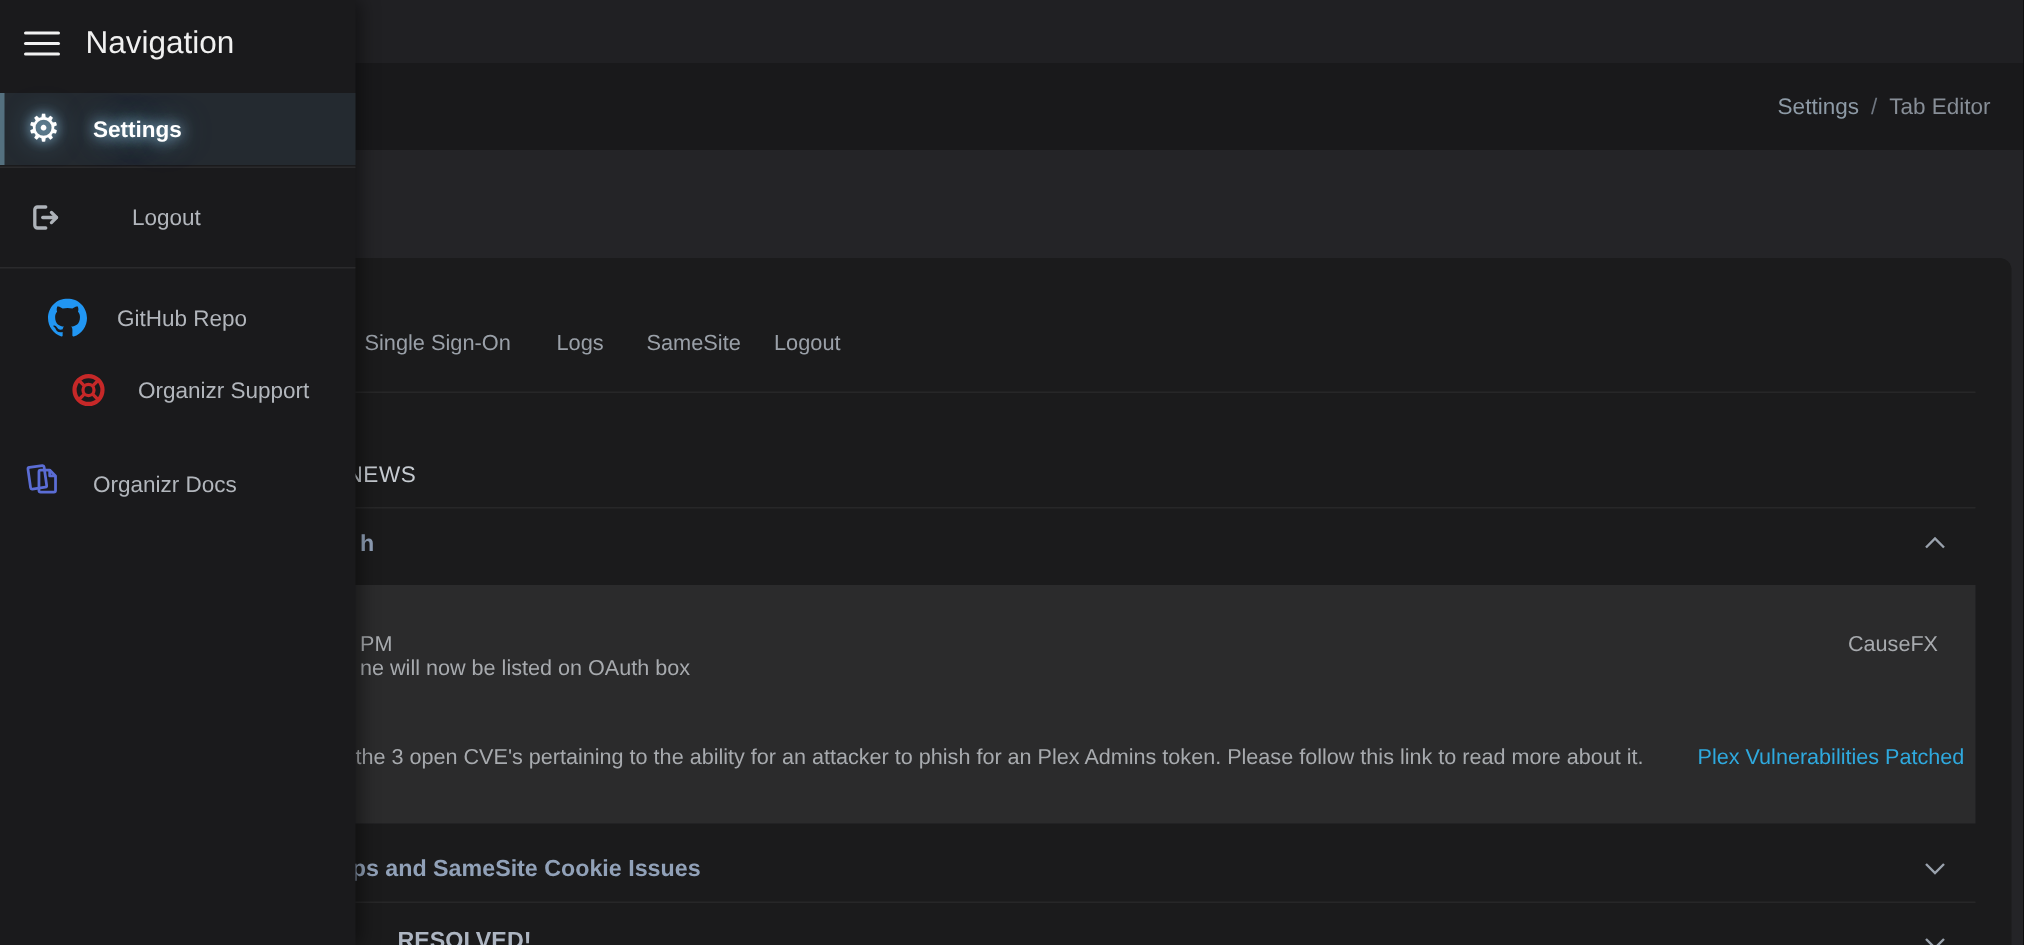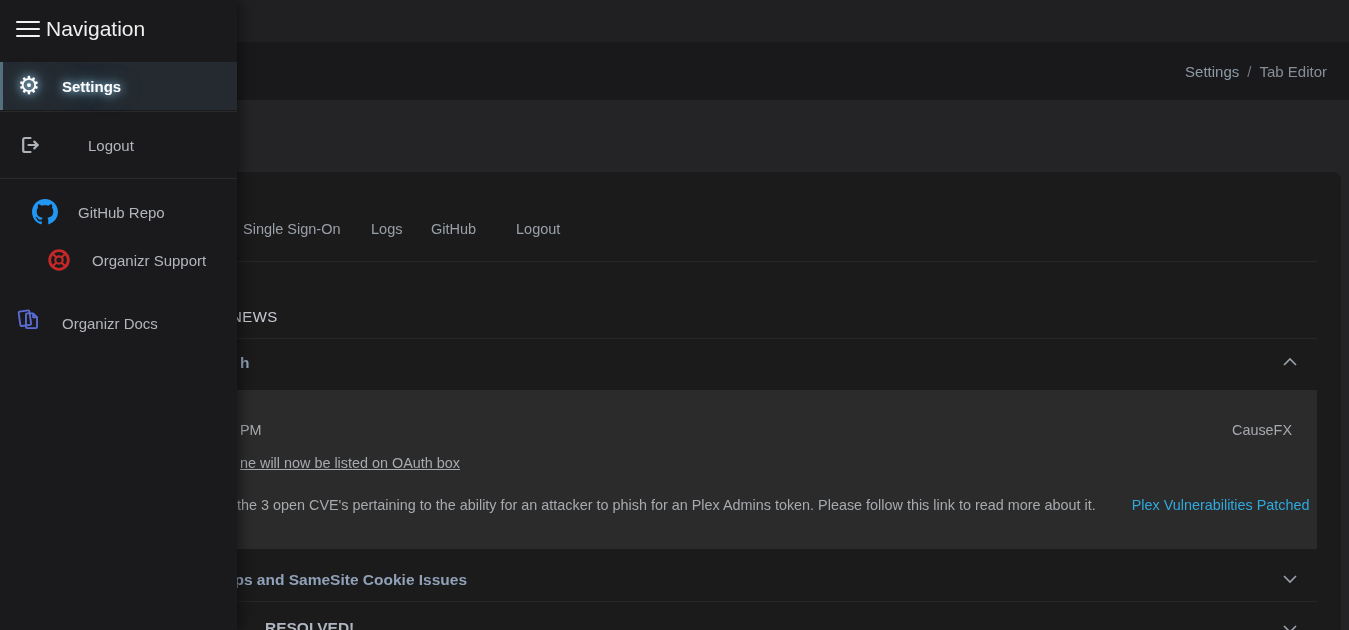--- a/index.html
+++ b/index.html
@@ -48,21 +48,21 @@
 
   .acc-title{position:absolute;font-size:15.5px;font-weight:bold;color:#91a1b8;z-index:2;white-space:nowrap;}
   .chev{position:absolute;z-index:2;cursor:pointer;}
 
   .acc-body{position:absolute;left:24px;top:390px;width:1293px;height:159px;background:#2b2b2c;z-index:1;}
   .body-text{position:absolute;font-size:14.4px;color:#a7aaae;z-index:2;white-space:nowrap;}
   .news-link{color:#2fa9de;cursor:pointer;text-decoration:none;margin-left:32px;}
 
   
   .sidebar{left:0;top:0;width:237px;height:630px;background:#1a1a1c;z-index:10;box-shadow:3px 0 12px rgba(0,0,0,.45);}
-  .sb-header{position:absolute;left:0;top:0;width:237px;height:58px;display:flex;align-items:center;padding-left:16px;gap:6px;}
+  .sb-header{position:absolute;left:0;top:0;width:237px;height:58px;display:flex;align-items:center;padding-left:16px;gap:17px;}
   .hamburger{width:24px;display:flex;flex-direction:column;gap:4.5px;cursor:pointer;}
   .hamburger span{display:block;height:2.6px;background:#f2f2f2;border-radius:1px;}
   .sb-title{color:#f0f0f0;font-size:21px;}
   .sb-item{position:absolute;left:0;width:237px;display:flex;align-items:center;padding-left:16px;gap:20px;cursor:pointer;font-size:15px;color:#b2b6bc;}
   .sb-item-settings{top:62px;height:48px;background:rgba(66,86,100,.28);border-left:3px solid #54707f;padding-left:13px;}
   .sb-item-settings .sb-label{color:#ffffff;font-weight:bold;text-shadow:0 0 9px rgba(170,225,255,.95),0 0 20px rgba(120,200,255,.55);}
   .gear-glyph{font-family:"DejaVu Sans",sans-serif;font-size:25px;color:#ffffff;line-height:24px;text-shadow:0 0 8px rgba(170,225,255,.95),0 0 18px rgba(120,200,255,.6);}
   .sb-div{position:absolute;left:0;width:237px;height:1px;background:rgba(255,255,255,.07);}
   .sb-item-logout{top:112px;height:66px;gap:46px;}
   .sb-item-github{top:188px;height:48px;margin-left:16px;}
@@ -161,40 +161,40 @@
         <path d="M18.2 12h2.4M16.38 16.38l1.7 1.7M12 18.2v2.4M7.62 16.38l-1.7 1.7M5.8 12H3.4M7.62 7.62l-1.7-1.7M12 5.8V3.4M16.38 7.62l1.7-1.7"></path>
       </g>
     </svg>
     <span class="tab-label">SYSTEM SETTINGS</span>
   </div>
 
   <div class="abs card"></div>
 
   <div class="subtab" style="left:243px;">Single Sign-On</div>
   <div class="subtab" style="left:371px;">Logs</div>
-  <div class="subtab" style="left:431px;">GitHub</div>
+  <div class="subtab" style="left:431px;">SameSite</div>
   <div class="subtab" style="left:516px;">Logout</div>
 
   <div class="divider" style="top:261px;"></div>
 
   <div class="news-label">NEWS</div>
 
   <div class="divider" style="top:338px;"></div>
 
   <div class="acc-title" style="left:240px;top:354px;">h</div>
   <div class="chev" style="left:1281px;top:355px;">
     <svg width="18" height="14" viewBox="0 0 18 14" fill="none" stroke="#9aa2ad" stroke-width="1.6">
         <path d="M3 10l6-6 6 6"></path>
       </svg>
   </div>
 
   <div class="acc-body"></div>
   <div class="body-text" style="left:228px;top:422px;">0 PM</div>
   <div class="body-text" style="right:57px;top:422px;">CauseFX</div>
-  <div class="body-text" style="left:240px;top:455px;text-decoration:underline;">ne will now be listed on OAuth box</div>
+  <div class="body-text" style="left:240px;top:438px;">ne will now be listed on OAuth box</div>
   <div class="body-text" style="left:237px;top:497px;"><span>the 3 open CVE's pertaining to the ability for an attacker to phish for an Plex Admins token. Please follow this link to read more about it. </span><a class="news-link">Plex Vulnerabilities Patched</a></div>
 
   <div class="acc-title" style="left:225px;top:571px;">ops and SameSite Cookie Issues</div>
   <div class="chev" style="left:1281px;top:572px;">
     <svg width="18" height="14" viewBox="0 0 18 14" fill="none" stroke="#9aa2ad" stroke-width="1.6">
         <path d="M3 4l6 6 6-6"></path>
       </svg>
   </div>
 
   <div class="divider" style="top:601px;"></div>

